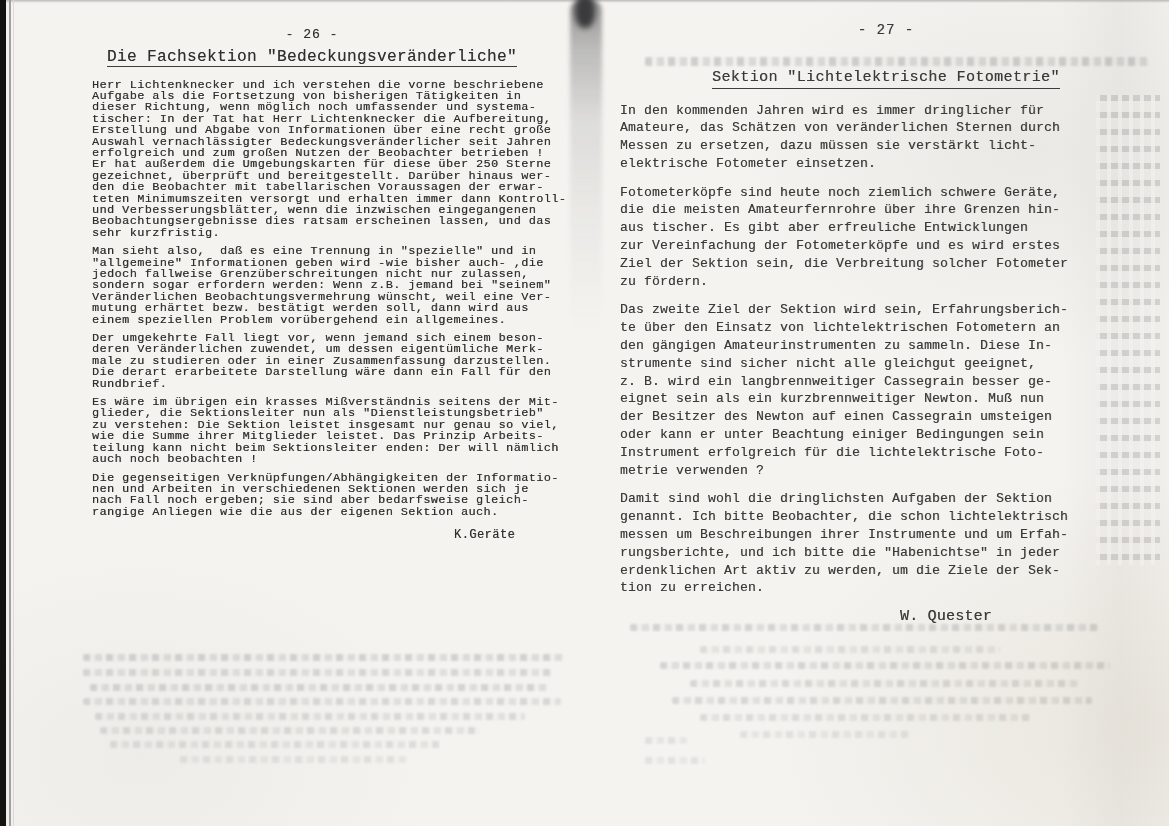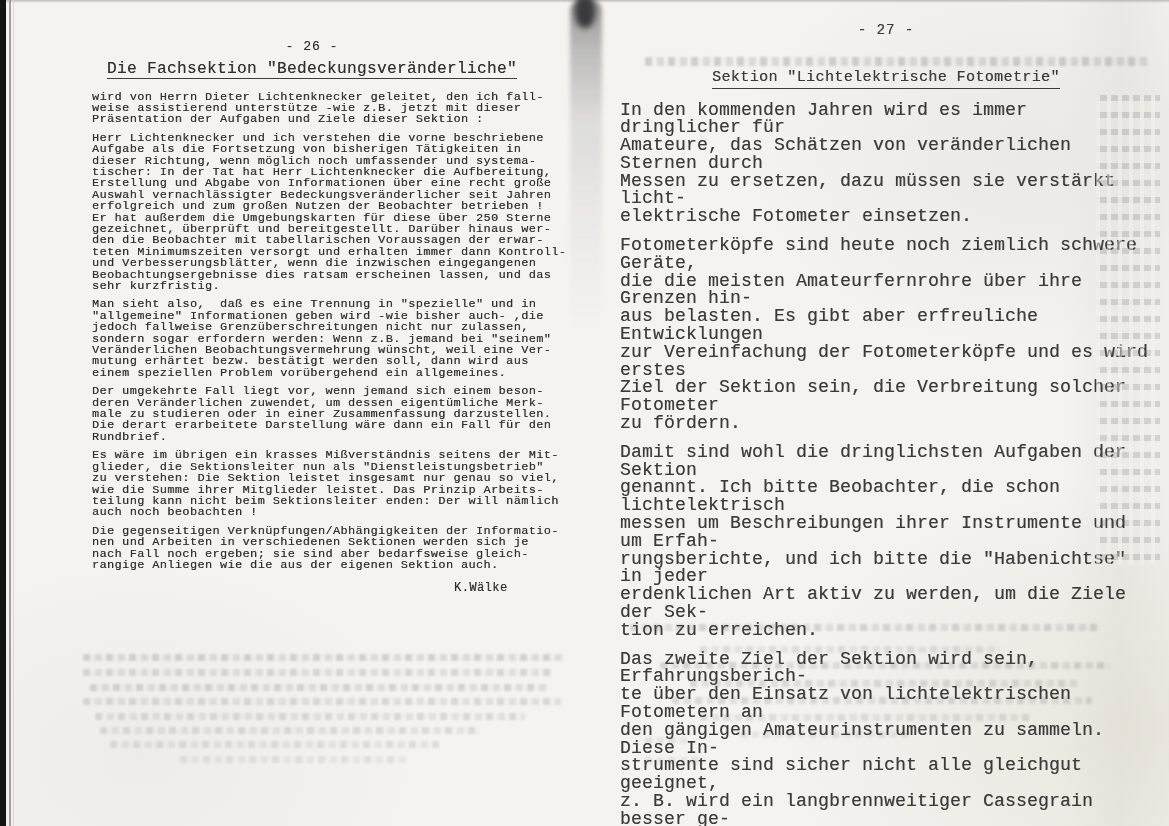--- a/index.html
+++ b/index.html
@@ -28,40 +28,40 @@
     position:absolute;left:570px;top:0;width:32px;height:340px;
     background:linear-gradient(to bottom, rgba(52,52,54,.50) 0px, rgba(80,80,82,.34) 48px,
                rgba(110,110,112,.17) 120px, rgba(128,128,130,.08) 220px, rgba(0,0,0,0) 330px);
     filter:blur(2px);border-radius:10px;
   }
   .gutter::before{content:"";position:absolute;left:5px;top:-6px;width:20px;height:34px;
     background:#3a3a3c;border-radius:45%;filter:blur(2px);}
 
   
   .page{position:absolute;color:#2f2e2c;}
-  .page-left{left:92px;top:40px;width:490px;}
+  .page-left{left:92px;top:28px;width:490px;}
   .page-right{left:620px;top:22px;width:532px;color:#3b3a38;}
 
   .head-left{width:440px;}
   .pagenum{text-align:center;font-size:13px;line-height:14px;letter-spacing:1px;
     text-shadow:.35px .35px 0 rgba(50,49,47,.5);}
   .page-right .pagenum{font-size:14px;line-height:17px;}
   .title{margin:9px 0 0 0;text-align:center;font-weight:normal;font-size:16px;line-height:13px;}
   .page-right .title{margin-top:31px;font-size:15px;line-height:16px;}
   .title span{display:inline-block;border-bottom:1.6px solid #3e3d3b;padding-bottom:1.5px;
     letter-spacing:.4px;text-shadow:.35px .35px 0 rgba(50,49,47,.55);}
 
   .body-text{margin-top:13px;}
   .body-text p{
     margin:0 0 7px 0;white-space:pre-wrap;
     font-size:11.8px;line-height:11.4px;letter-spacing:.45px;
     text-shadow:.35px .3px 0 rgba(47,46,44,.55);
   }
   .page-right .body-text p{
-    margin:0 0 11px 0;font-size:18px;line-height:17.8px;letter-spacing:.2px;
+    margin:0 0 11px 0;font-size:13px;line-height:17.8px;letter-spacing:.2px;
     text-shadow:.35px .3px 0 rgba(59,58,56,.5);
   }
   .sig{white-space:pre;font-size:12px;letter-spacing:.45px;margin-top:10px;padding-left:362px;
     text-shadow:.35px .3px 0 rgba(47,46,44,.55);}
   .page-right .sig{font-size:15px;letter-spacing:.2px;margin-top:4px;padding-left:280px;}
 
   
   .bleed-line{
     position:absolute;height:7px;border-radius:2px;filter:blur(.8px);
     background-image:repeating-linear-gradient(to right,
@@ -84,23 +84,20 @@
   <div class="edge-line-1"></div>
   <div class="edge-line-2"></div>
   <div class="gutter"></div>
 
   <section class="page page-left">
     <div class="head-left">
       <div class="pagenum">- 26 -</div>
       <h1 class="title"><span>Die Fachsektion "Bedeckungsveränderliche"</span></h1>
     </div>
     <div class="body-text">
-      <p>wird von Herrn Dieter Lichtenknecker geleitet, den ich fall-
-weise assistierend unterstütze -wie z.B. jetzt mit dieser
-Präsentation der Aufgaben und Ziele dieser Sektion :</p>
       <p>Herr Lichtenknecker und ich verstehen die vorne beschriebene
 Aufgabe als die Fortsetzung von bisherigen Tätigkeiten in
 dieser Richtung, wenn möglich noch umfassender und systema-
 tischer: In der Tat hat Herr Lichtenknecker die Aufbereitung,
 Erstellung und Abgabe von Informationen über eine recht große
 Auswahl vernachlässigter Bedeckungsveränderlicher seit Jahren
 erfolgreich und zum großen Nutzen der Beobachter betrieben !
 Er hat außerdem die Umgebungskarten für diese über 250 Sterne
 gezeichnet, überprüft und bereitgestellt. Darüber hinaus wer-
 den die Beobachter mit tabellarischen Voraussagen der erwar-
@@ -123,54 +120,55 @@
       <p>Es wäre im übrigen ein krasses Mißverständnis seitens der Mit-
 glieder, die Sektionsleiter nun als "Dienstleistungsbetrieb"
 zu verstehen: Die Sektion leistet insgesamt nur genau so viel,
 wie die Summe ihrer Mitglieder leistet. Das Prinzip Arbeits-
 teilung kann nicht beim Sektionsleiter enden: Der will nämlich
 auch noch beobachten !</p>
       <p>Die gegenseitigen Verknüpfungen/Abhängigkeiten der Informatio-
 nen und Arbeiten in verschiedenen Sektionen werden sich je
 nach Fall noch ergeben; sie sind aber bedarfsweise gleich-
 rangige Anliegen wie die aus der eigenen Sektion auch.</p>
-      <div class="sig">K.Wälke</div>
+      <div class="sig">K.Geräte</div>
     </div>
   </section>
 
   <section class="page page-right">
     <div class="pagenum">- 27 -</div>
     <h1 class="title"><span>Sektion "Lichtelektrische Fotometrie"</span></h1>
     <div class="body-text">
       <p>In den kommenden Jahren wird es immer dringlicher für
 Amateure, das Schätzen von veränderlichen Sternen durch
 Messen zu ersetzen, dazu müssen sie verstärkt licht-
 elektrische Fotometer einsetzen.</p>
       <p>Fotometerköpfe sind heute noch ziemlich schwere Geräte,
 die die meisten Amateurfernrohre über ihre Grenzen hin-
-aus belasten. Es gibt aber erfreuliche Entwicklungen
+aus tischer. Es gibt aber erfreuliche Entwicklungen
 zur Vereinfachung der Fotometerköpfe und es wird erstes
 Ziel der Sektion sein, die Verbreitung solcher Fotometer
 zu fördern.</p>
-      <p>Damit sind wohl die dringlichsten Aufgaben der Sektion
-genannt. Ich bitte Beobachter, die schon lichtelektrisch
-messen um Beschreibungen ihrer Instrumente und um Erfah-
-rungsberichte, und ich bitte die "Habenichtse" in jeder
-erdenklichen Art aktiv zu werden, um die Ziele der Sek-
-tion zu erreichen.</p>
       <p>Das zweite Ziel der Sektion wird sein, Erfahrungsberich-
 te über den Einsatz von lichtelektrischen Fotometern an
 den gängigen Amateurinstrumenten zu sammeln. Diese In-
 strumente sind sicher nicht alle gleichgut geeignet,
 z. B. wird ein langbrennweitiger Cassegrain besser ge-
 eignet sein als ein kurzbrennweitiger Newton. Muß nun
 der Besitzer des Newton auf einen Cassegrain umsteigen
 oder kann er unter Beachtung einiger Bedingungen sein
 Instrument erfolgreich für die lichtelektrische Foto-
 metrie verwenden ?</p>
+      <p>Damit sind wohl die dringlichsten Aufgaben der Sektion
+genannt. Ich bitte Beobachter, die schon lichtelektrisch
+messen um Beschreibungen ihrer Instrumente und um Erfah-
+rungsberichte, und ich bitte die "Habenichtse" in jeder
+erdenklichen Art aktiv zu werden, um die Ziele der Sek-
+tion zu erreichen.</p>
+      <div class="sig">W. Quester</div>
     </div>
   </section>
 
   <div class="bleed-line" style="left:83px;top:654px;width:482px;opacity:.50"></div>
   <div class="bleed-line" style="left:83px;top:669px;width:470px;opacity:.44"></div>
   <div class="bleed-line" style="left:90px;top:684px;width:460px;opacity:.48"></div>
   <div class="bleed-line" style="left:83px;top:698px;width:478px;opacity:.42"></div>
   <div class="bleed-line" style="left:95px;top:713px;width:430px;opacity:.40"></div>
   <div class="bleed-line" style="left:100px;top:727px;width:380px;opacity:.38"></div>
   <div class="bleed-line" style="left:110px;top:741px;width:330px;opacity:.34"></div>

